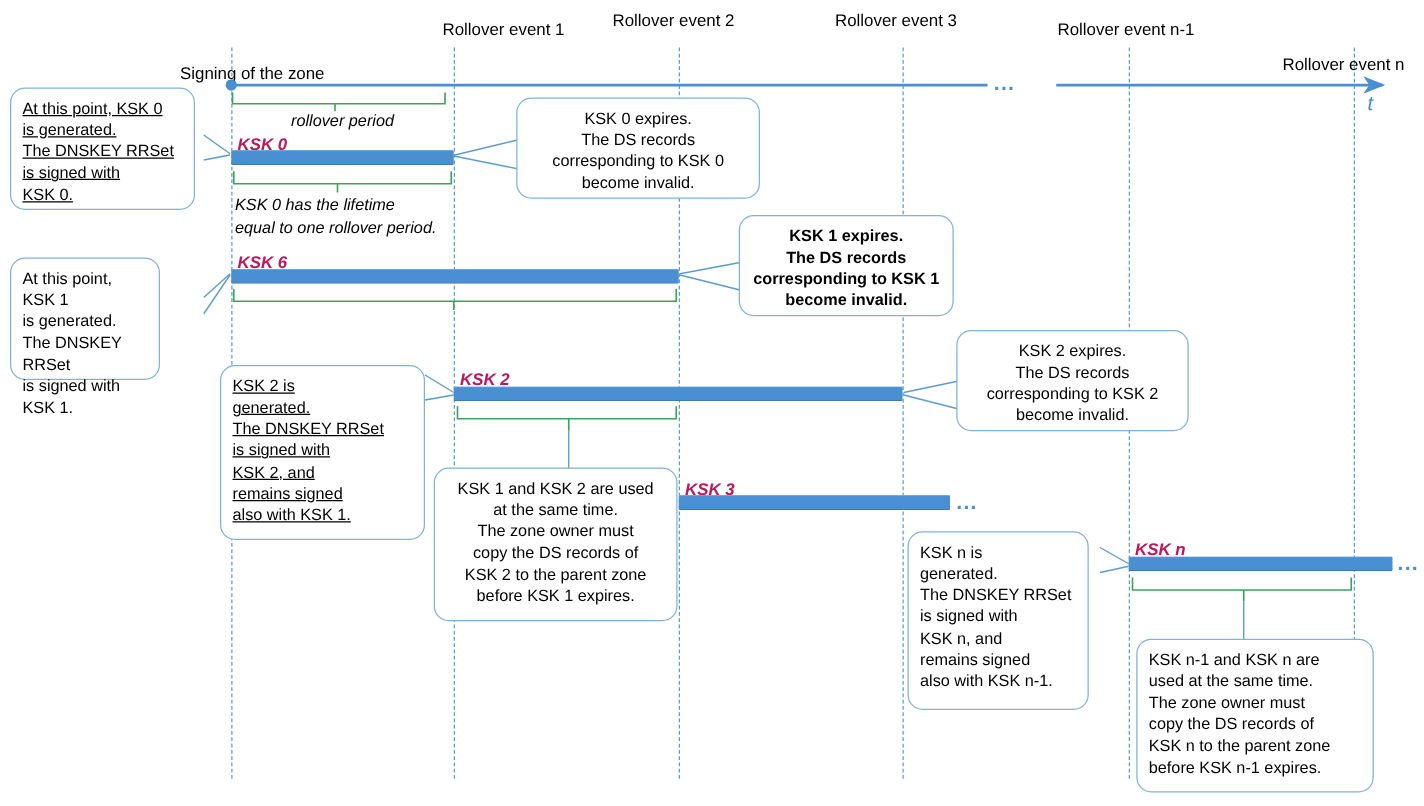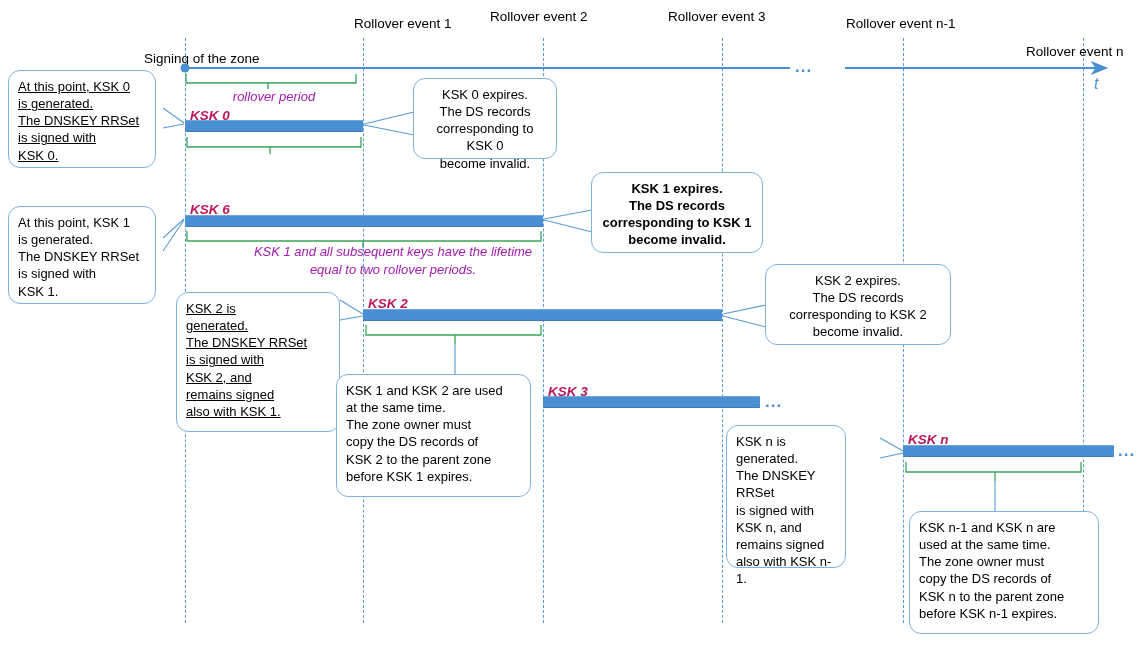--- a/index.html
+++ b/index.html
@@ -70,21 +70,21 @@
     white-space: pre-line;
     z-index: 5;
   }
   .callout.center { text-align: center; }
   .callout.left { text-align: left; }
   
   .annot {
     position: absolute;
     font-size: 13px;
     font-style: italic;
-    color: #a21caf;
+    color: #000000;
     line-height: 1.35;
     white-space: pre-line;
     text-align: center;
   }
   .t-italic {
     position: absolute;
     font-style: italic;
     font-size: 16px;
     color: #4a8fd1;
   }
@@ -209,35 +209,35 @@
 
   <div class="ksk-label" style="left:548px; top:384px;">KSK 3</div>
   <div class="ksk-bar" style="left:543px; top:396px; width:217px;"></div>
   <div class="ellipsis-dots" style="left:765px; top:393px;">...</div>
 
   <div class="ksk-label" style="left:908px; top:432px;">KSK n</div>
   <div class="ksk-bar" style="left:903px; top:445px; width:211px;"></div>
   <div class="ellipsis-dots" style="left:1118px; top:442px;">...</div>
 
   <div class="annot" style="left:194px; top:88px; width:160px;">rollover period</div>
-  <div class="annot" style="left:228px; top:243px; width:330px;">KSK 1 and all subsequent keys have the lifetime
-equal to two rollover periods.</div>
+  <div class="annot" style="left:188px; top:155px; width:200px; text-align:left;">KSK 0 has the lifetime
+equal to one rollover period.</div>
 
   <div class="callout left" style="left:8px; top:70px; width:148px; height:98px;text-decoration:underline;">At this point, KSK 0
 is generated.
 The DNSKEY RRSet
 is signed with
 KSK  0.</div>
 
-  <div class="callout center" style="left:413px; top:78px; width:144px; height:81px;">KSK 0 expires.
+  <div class="callout center" style="left:413px; top:78px; width:195px; height:81px;">KSK 0 expires.
 The DS records
 corresponding to KSK 0
 become invalid.</div>
 
-  <div class="callout left" style="left:8px; top:206px; width:148px; height:98px;">At this point, KSK 1
+  <div class="callout left" style="left:8px; top:206px; width:120px; height:98px;">At this point, KSK 1
 is generated.
 The DNSKEY RRSet
 is signed with
 KSK 1.</div>
 
   <div class="callout center" style="left:591px; top:172px; width:172px; height:81px;font-weight:bold;">KSK 1 expires.
 The DS records
 corresponding to KSK 1
 become invalid.</div>
 
@@ -247,28 +247,28 @@
 is signed with
 KSK 2, and
 remains signed
 also with KSK 1.</div>
 
   <div class="callout center" style="left:765px; top:264px; width:186px; height:81px;">KSK 2 expires.
 The DS records
 corresponding to KSK 2
 become invalid.</div>
 
-  <div class="callout left" style="left:336px; top:374px; width:195px; height:123px;">KSK 1 and KSK 2 are used
+  <div class="callout left" style="left:347px; top:374px; width:195px; height:123px;text-align:center;">KSK 1 and KSK 2 are used
 at the same time.
 The zone owner must
 copy the DS records of
 KSK 2 to the parent zone
 before KSK 1 expires.</div>
 
-  <div class="callout left" style="left:726px; top:425px; width:120px; height:143px;">KSK n is
+  <div class="callout left" style="left:726px; top:425px; width:145px; height:143px;">KSK n is
 generated.
 The DNSKEY RRSet
 is signed with
 KSK n, and
 remains signed
 also with KSK n-1.</div>
 
   <div class="callout left" style="left:909px; top:511px; width:190px; height:123px;">KSK n-1 and KSK n are
 used at the same time.
 The zone owner must

